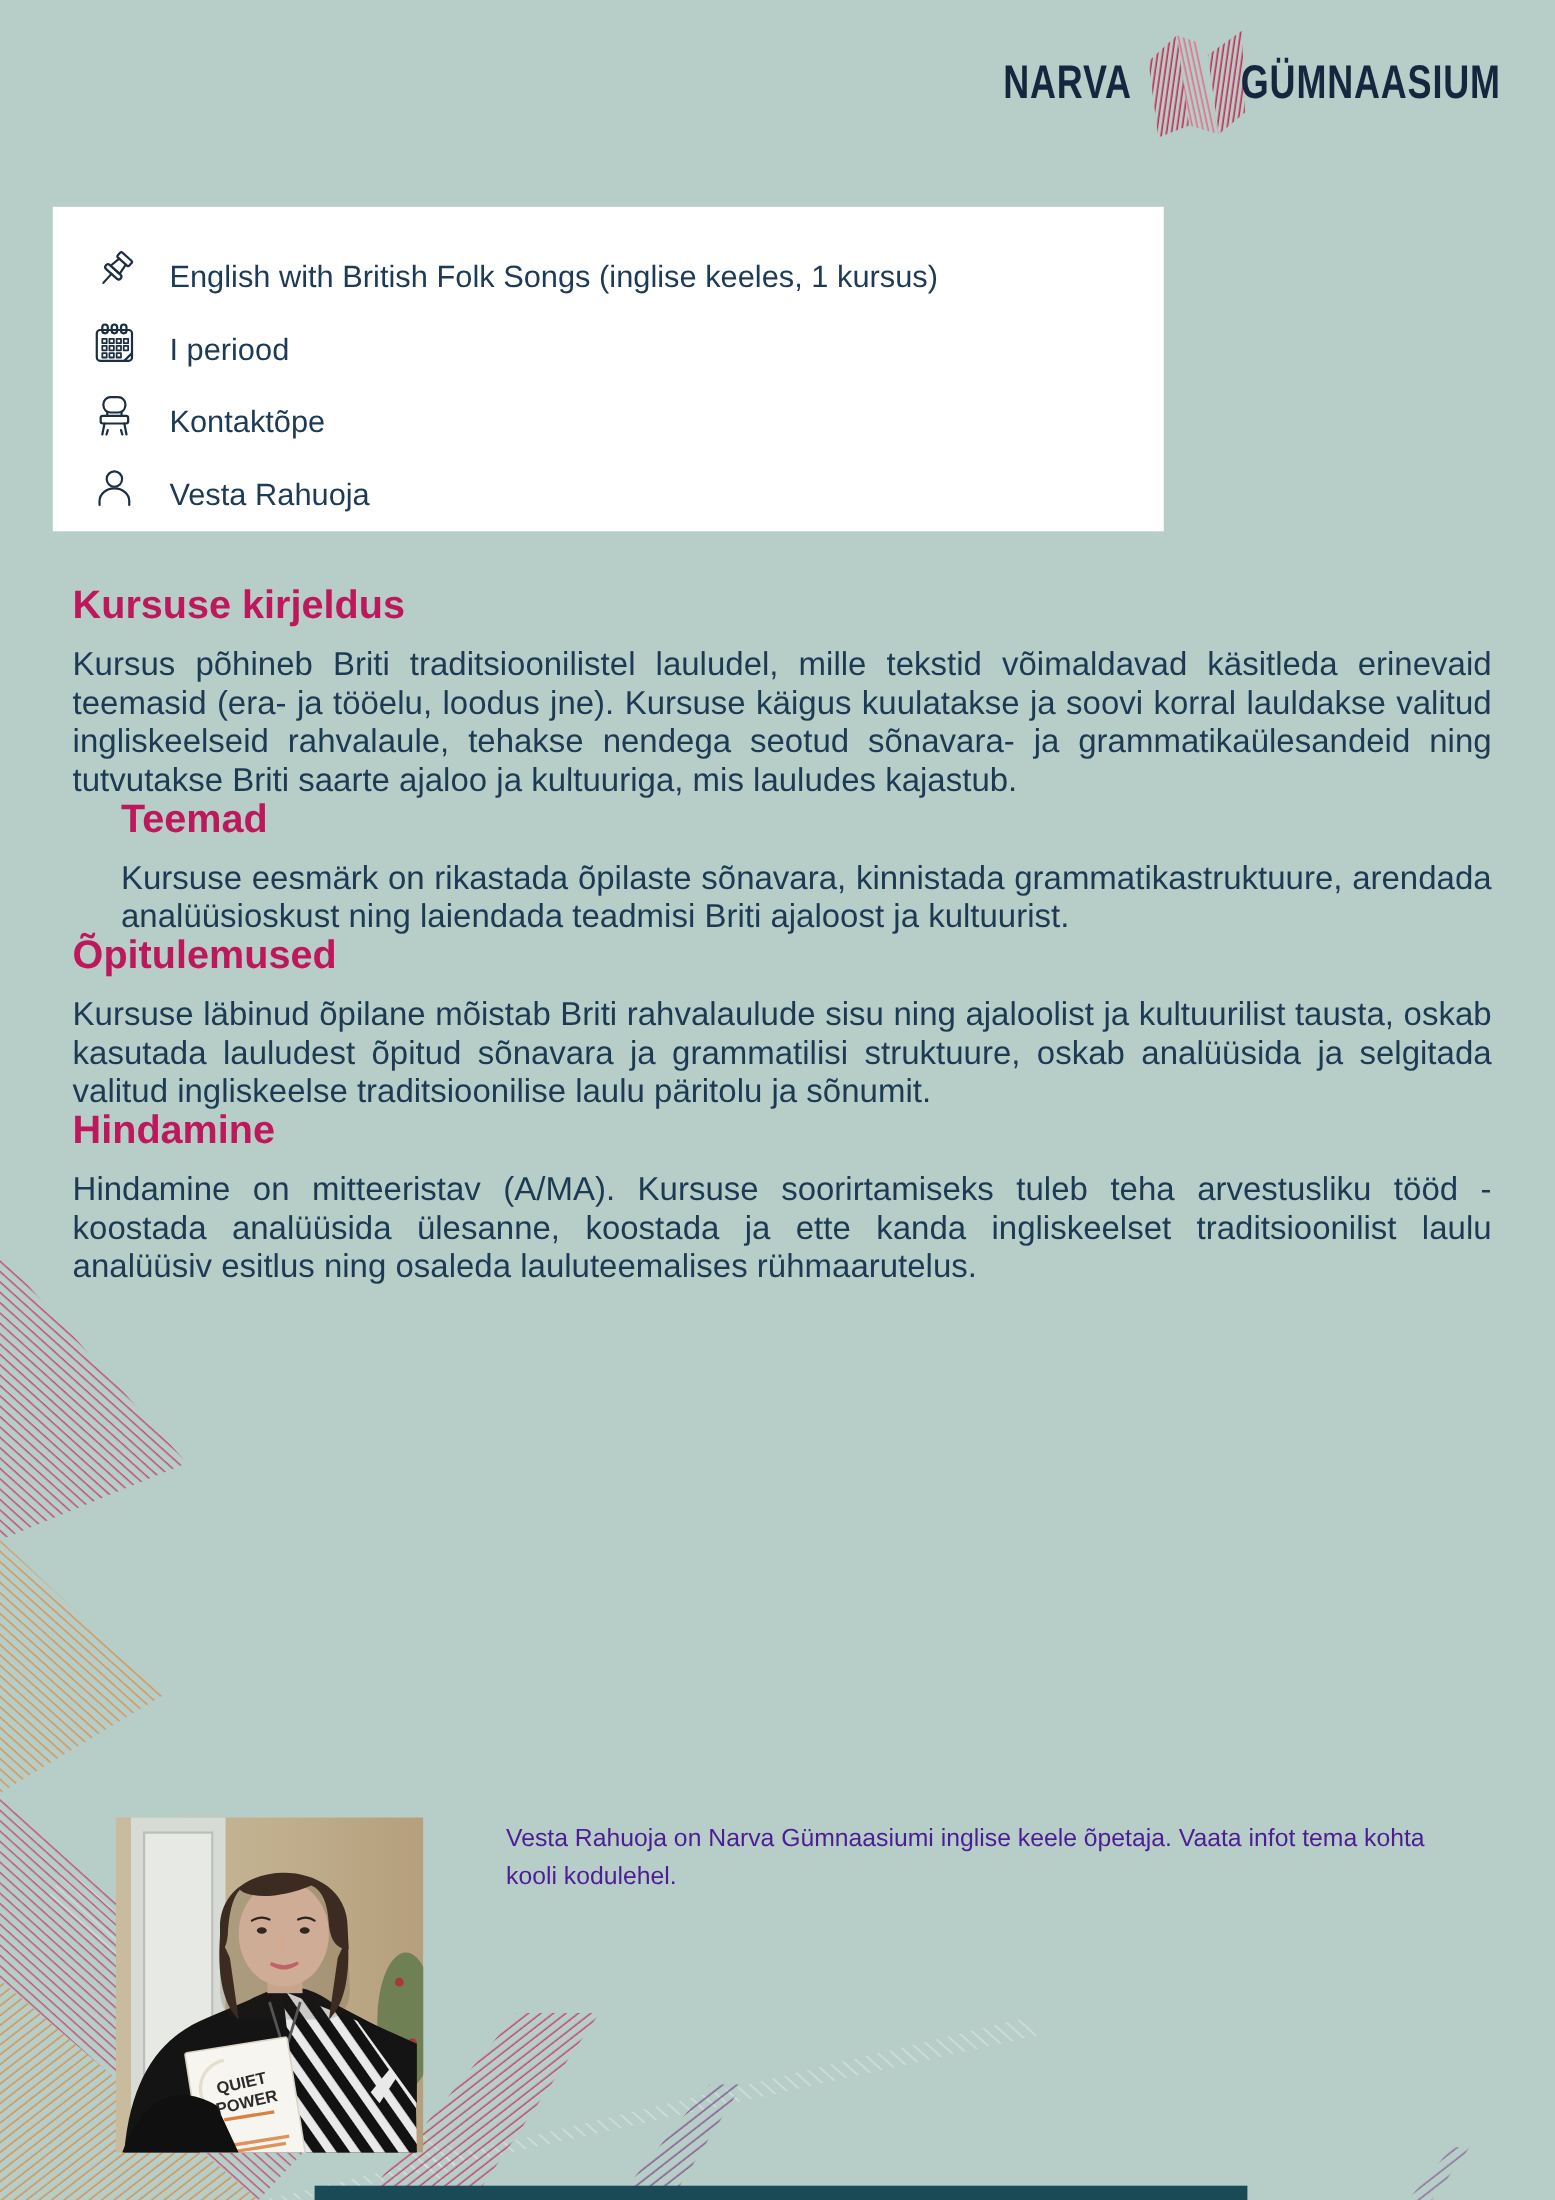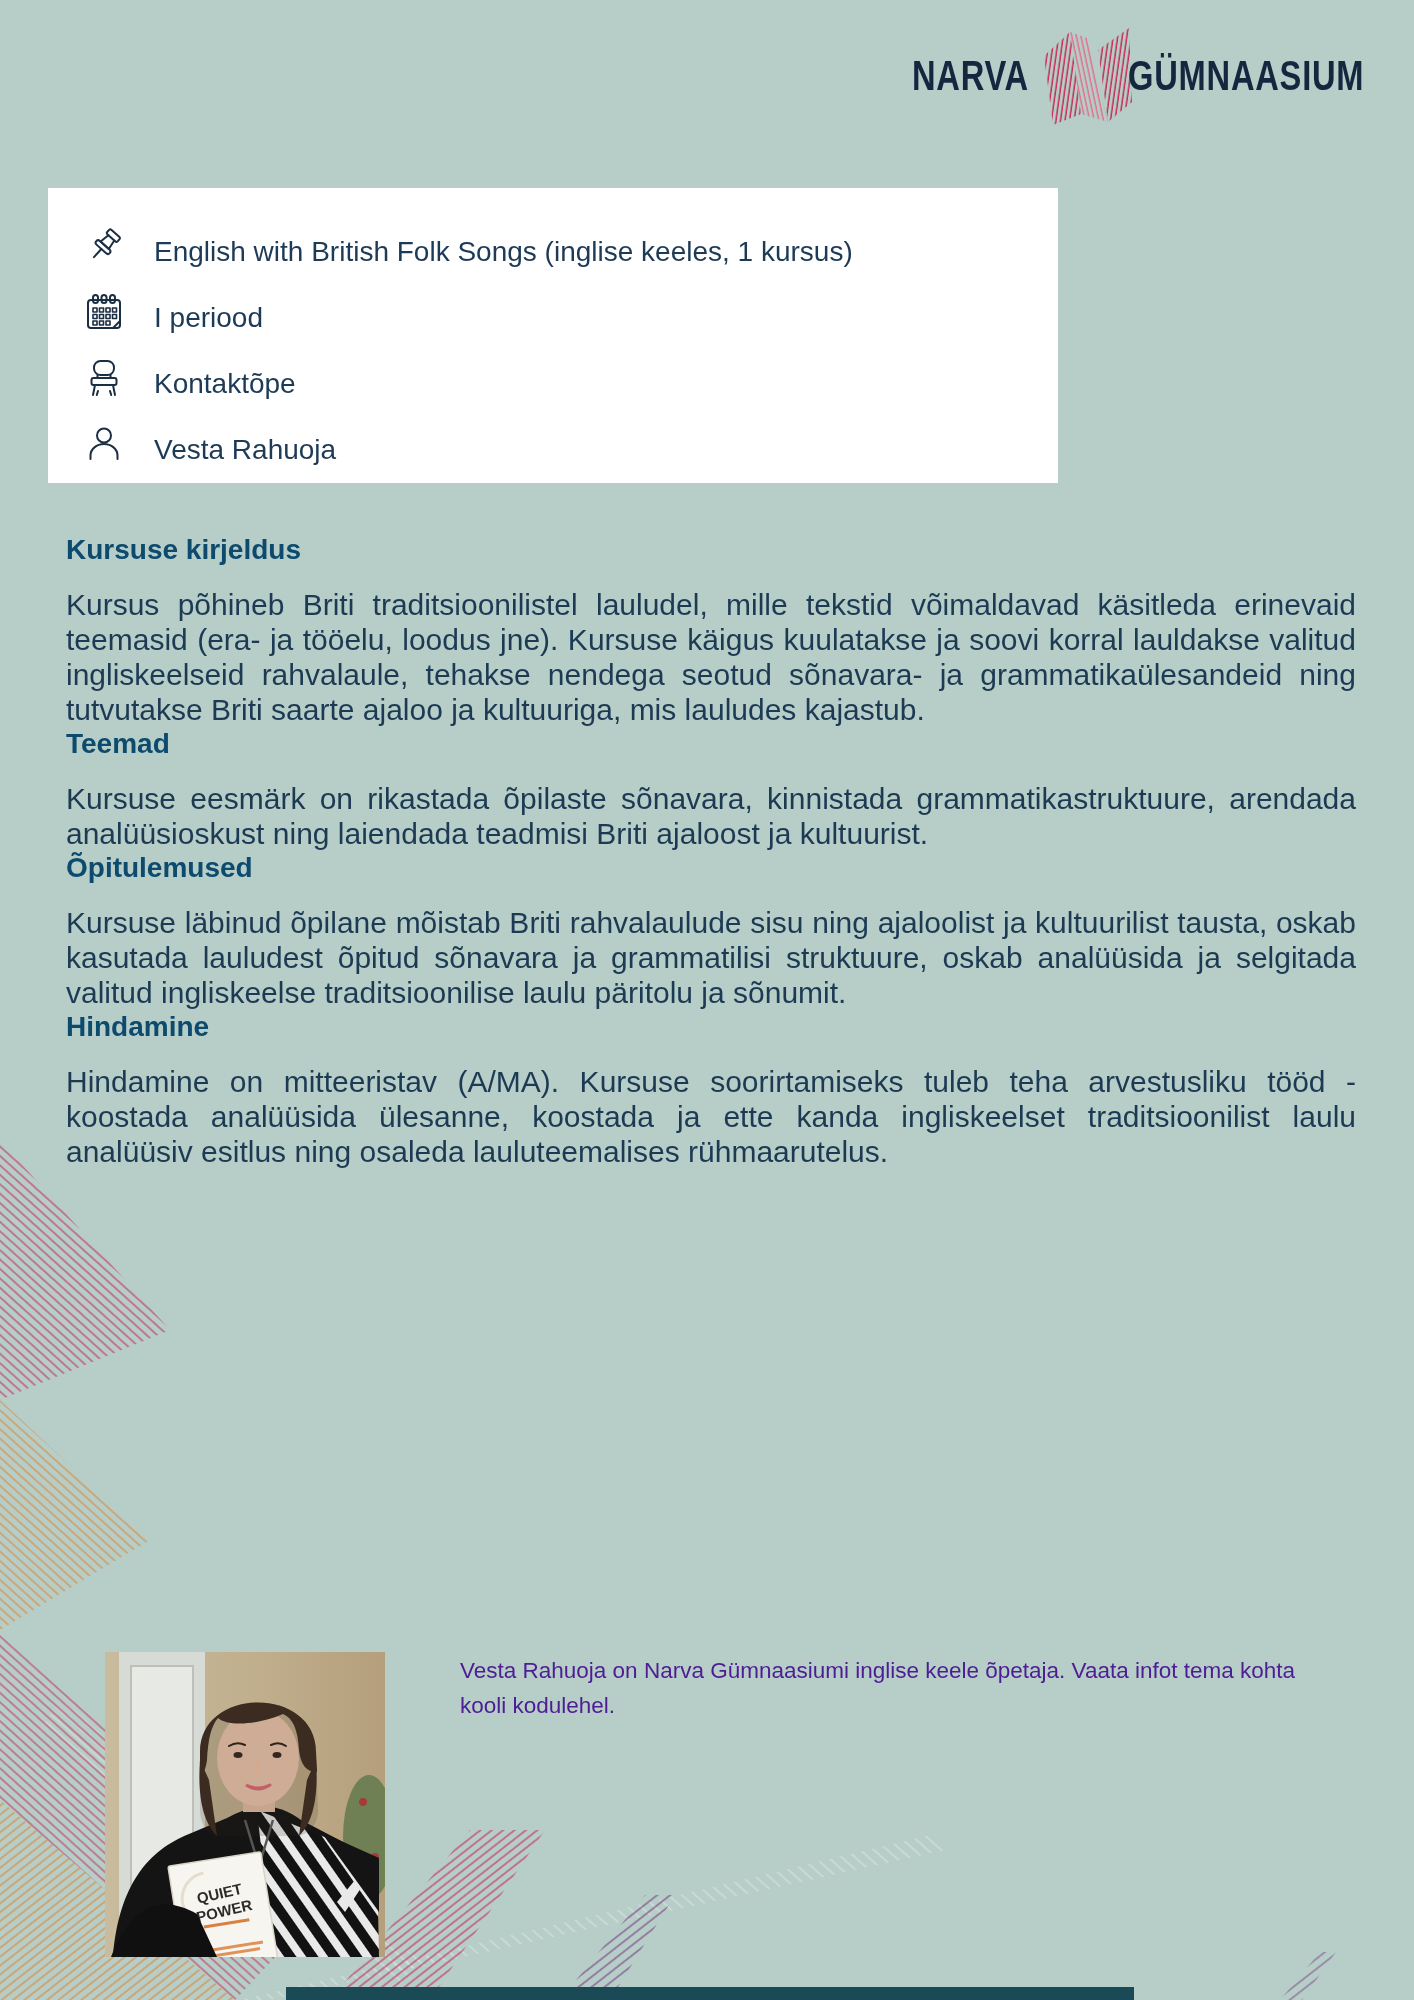--- a/index.html
+++ b/index.html
@@ -15,24 +15,24 @@
 
   
   .card{position:absolute;left:48px;top:188px;width:1010px;height:295px;background:#ffffff;padding:14px 20px 0 34px;box-sizing:border-box;}
   .card-row{display:flex;align-items:flex-end;height:66px;}
   .card-icon{width:44px;height:44px;flex:0 0 44px;margin-right:28px;color:#1b2e42;display:flex;align-items:center;justify-content:center;}
   .card-icon svg{width:40px;height:40px;}
   .card-label{color:#1d3a56;font-size:28px;line-height:32px;white-space:nowrap;}
 
   
   .sections{position:absolute;left:66px;top:533px;width:1290px;color:#1d3a54;}
-  .section h2{margin:0;font-size:28px;line-height:34px;font-weight:700;color:#0c4a6e;}
+  .section h2{margin:0;font-size:36px;line-height:34px;font-weight:700;color:#be185d;}
   .section p{margin:20px 0 0 0;font-size:30px;line-height:35px;text-align:justify;}
   .section + .section{margin-top:0;}
-  .sec-2{margin-top:76px;}
+  .sec-2{margin-top:76px;margin-left:44px;}
   .sec-3{margin-top:114px;}
   .sec-4{margin-top:148px;}
 
   
   .photo{position:absolute;left:105px;top:1652px;width:280px;height:305px;overflow:hidden;}
   .bio{position:absolute;left:460px;top:1653px;width:860px;color:#4c1d95;font-size:22.5px;line-height:35px;}
 
   .bottom-bar{position:absolute;left:286px;top:1987px;width:848px;height:13px;background:#1b4a57;}
 </style>
 </head>

